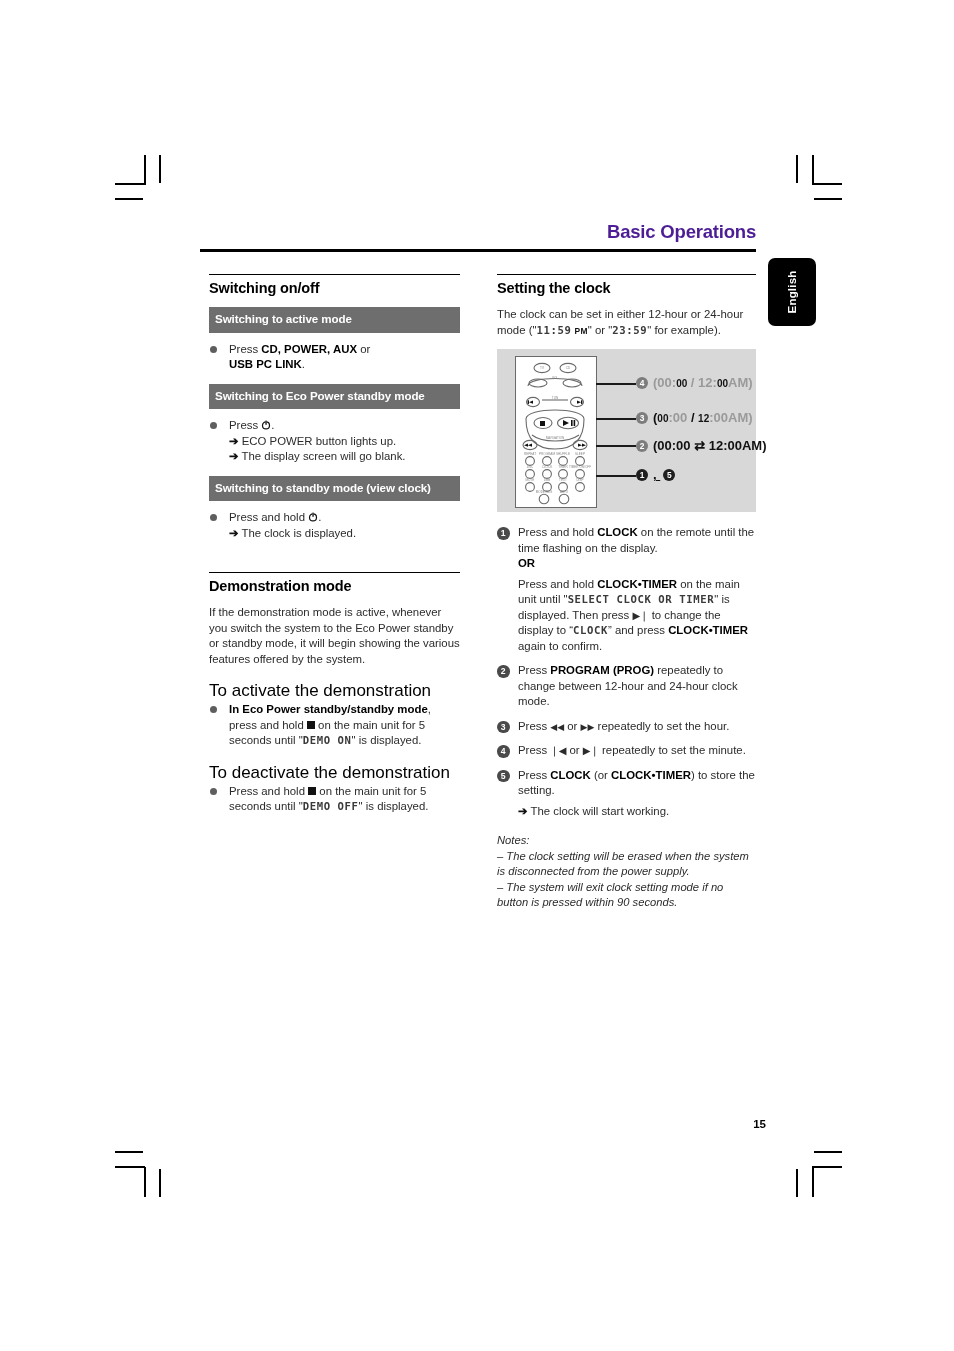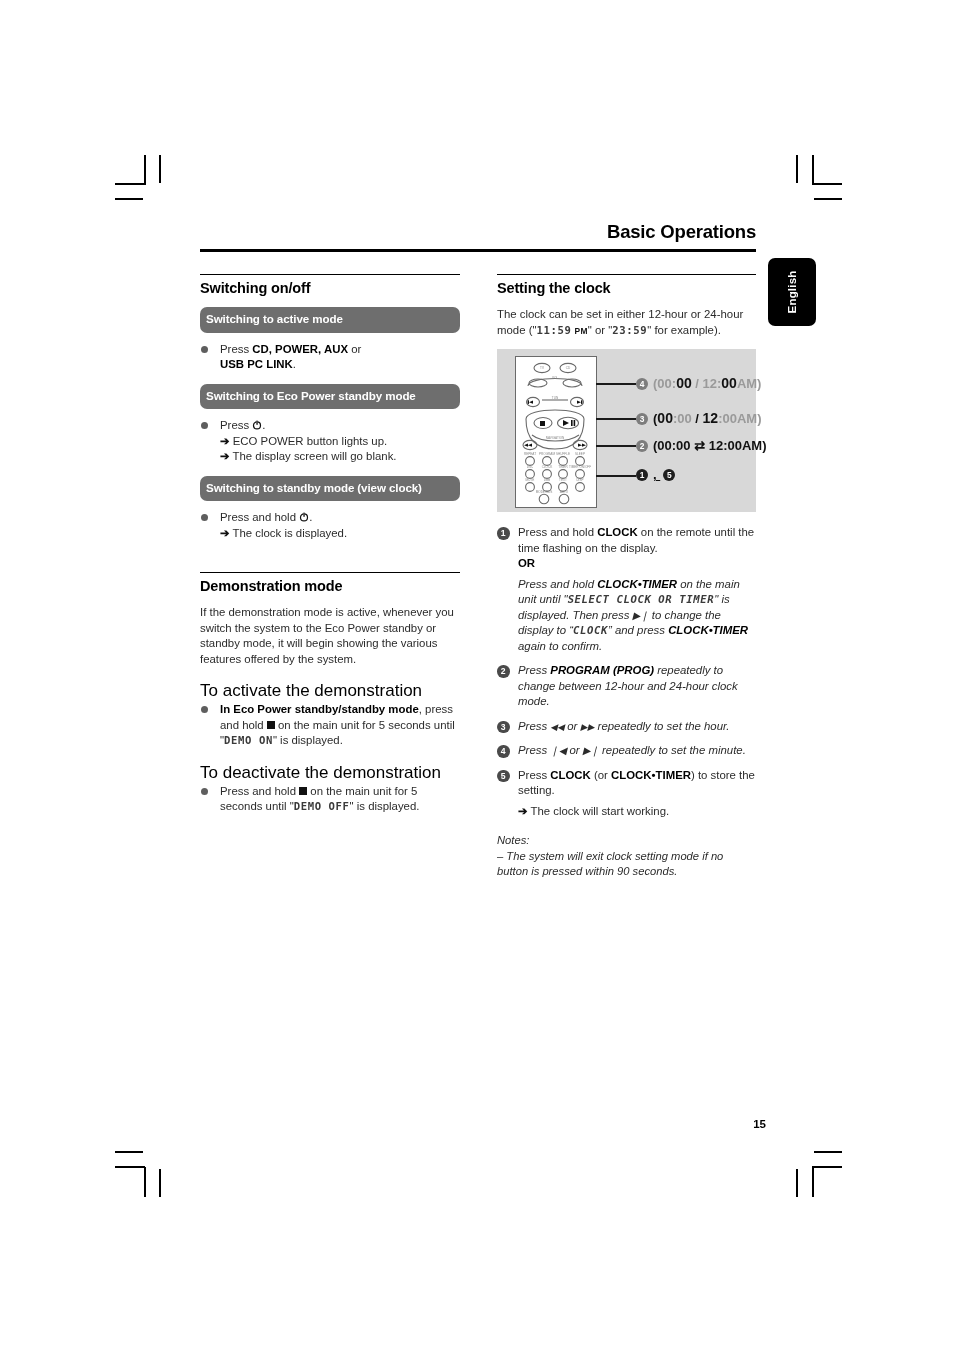--- a/index.html
+++ b/index.html
@@ -26,21 +26,21 @@
     top: 222px;
     width: 556px;
   }
 
   
   .runhead {
     text-align: right;
     font-size: 18.5px;
     font-weight: bold;
     letter-spacing: -0.2px;
-    color: #000000;
+    color: #4c1d95;
     line-height: 1.1;
     padding-bottom: 4px;
   }
   .rule-thick {
     height: 2.6px;
     background: #000;
     margin-top: 3px;
   }
 
   
@@ -63,20 +63,21 @@
     top: 50%;
     transform: translate(-50%, -50%) rotate(-90deg);
     white-space: nowrap;
   }
 
   
   .cols {
     display: flex;
     gap: 37px;
     margin-top: 22px;
+    margin-left: 9px;
   }
   .col { width: 260px; }
   .col-right { width: 259px; }
 
   
   .sec-rule {
     height: 1.3px;
     background: #000;
     margin-bottom: 5px;
   }
@@ -90,21 +91,20 @@
 
   .bar {
     background: #6e6e6e;
     color: #ffffff;
     font-weight: bold;
     font-size: 11.6px;
     padding: 4px 6px 5px 6px;
     line-height: 1.42;
     letter-spacing: -0.1px;
     margin: 11px 0 9px 0;
-    border-radius: 7px;
   }
 
   
   p {
     margin: 0 0 9px 0;
     font-size: 11.4px;
     line-height: 1.36;
     color: #2b2b2b;
   }
   .b { font-weight: bold; color: #000; }
@@ -198,21 +198,21 @@
     height: 12.5px;
     border-radius: 50%;
     background: #4a4a4a;
     color: #fff;
     font-size: 8.6px;
     font-weight: bold;
     line-height: 12.5px;
     text-align: center;
   }
   .step p { margin: 0 0 5px 0; }
-  .step p:last-child { margin-bottom: 0; font-style: italic; }
+  .step p:last-child { margin-bottom: 0; }
 
   
   .diagram {
     position: relative;
     width: 259px;
     height: 163px;
     background: #d8d8d8;
     margin: 11px 0 13px 0;
   }
   .remote {
@@ -239,21 +239,21 @@
     background: #7d7d7d;
     color: #fff;
     font-size: 8.4px;
     line-height: 12px;
     text-align: center;
     margin-right: 5px;
     vertical-align: 1px;
   }
   .annot .cnum.dark { background: #1f1f1f; }
   .annot .dim { color: #9a9a9a; }
-  .annot .big { font-size: 14px; }
+  .annot .big { font-size: 10px; }
   .annot .md { font-size: 13px; }
   .leader {
     position: absolute;
     height: 1.4px;
     background: #1a1a1a;
   }
 
   .pagenum {
     position: absolute;
     right: 188px;
@@ -481,20 +481,21 @@
       </div>
 
       <div class="step">
         <span class="num">5</span>
         <p>Press <span class="b">CLOCK</span> (or <span class="b">CLOCK•TIMER</span>) to store the setting.</p>
         <div class="arrow-line"><span class="ar">➔</span> The clock will start working.</div>
       </div>
 
       <div class="note">
         <div class="lbl">Notes:</div>
+        <div>–  The clock setting will be erased when the system is disconnected from the power supply.</div>
         <div>–  The system will exit clock setting mode if no button is pressed within 90 seconds.</div>
       </div>
 
     </div>
   </div>
 </div>
 
 <div class="pagenum">15</div>
 
 </body></html>

